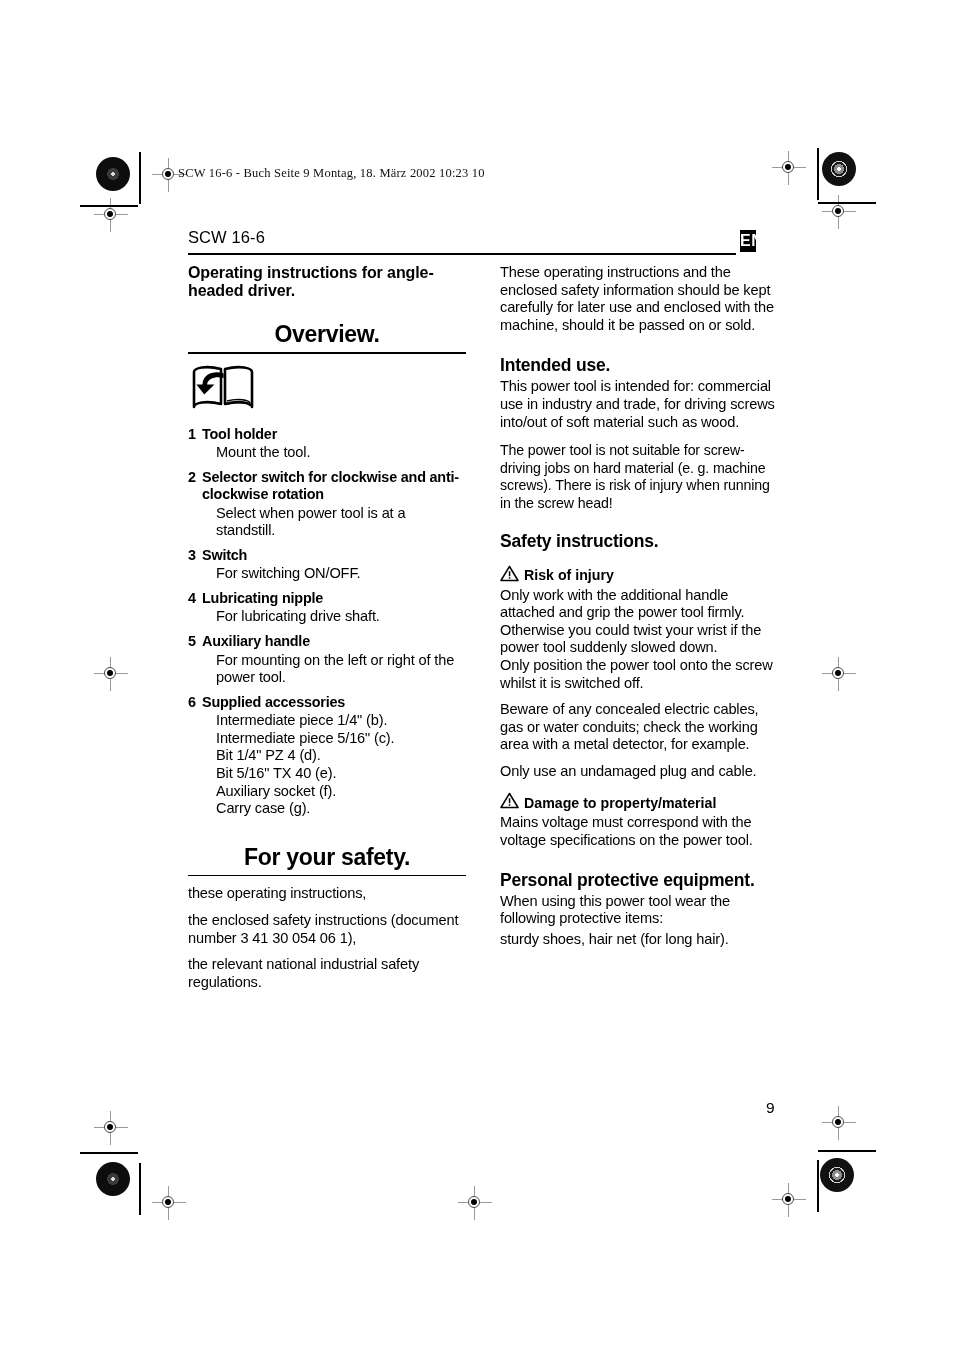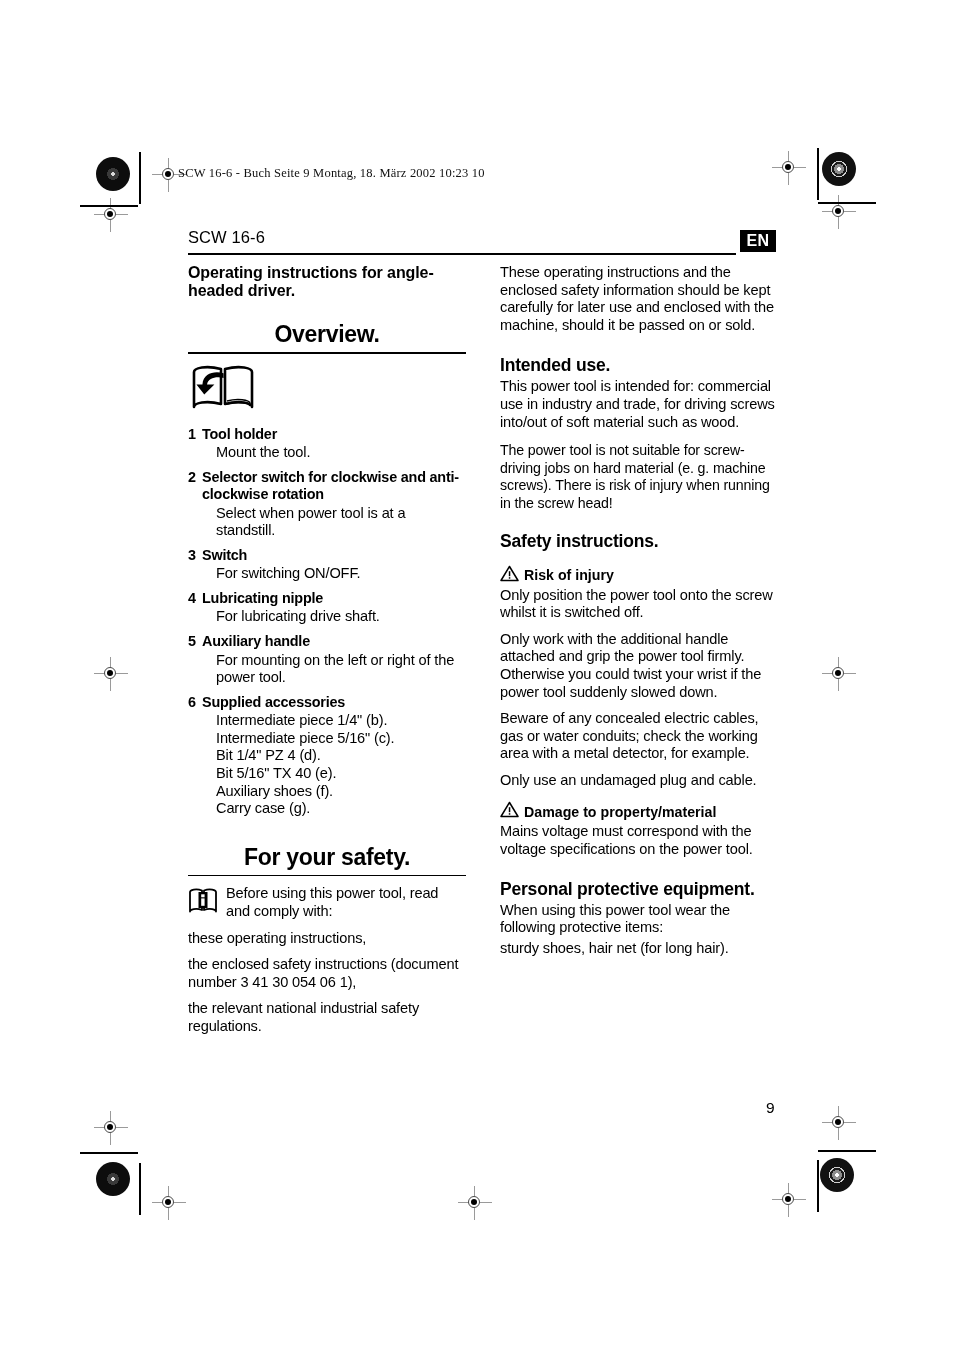--- a/index.html
+++ b/index.html
@@ -299,21 +299,21 @@
   <div class="trim-line" style="left:817px; top:148px; width:2px; height:52px;"></div>
   <div class="trim-line" style="left:80px; top:1152px; width:58px; height:2px;"></div>
   <div class="trim-line" style="left:139px; top:1163px; width:2px; height:52px;"></div>
   <div class="trim-line" style="left:818px; top:1150px; width:58px; height:2px;"></div>
   <div class="trim-line" style="left:817px; top:1160px; width:2px; height:52px;"></div>
 
   <div class="slug" style="left:178px; top:166px;">SCW 16-6 - Buch  Seite 9  Montag, 18. März 2002  10:23 10</div>
 
   <div class="running-head" style="left:188px; top:228px;">SCW 16-6</div>
   <div class="header-rule" style="left:188px; top:253px; width:548px;"></div>
-  <div class="lang-badge" style="left:740px; top:230px; width:36px; height:22px;">EN</div>
+  <div class="lang-badge" style="left:740px; top:230px; width:16px; height:22px;">EN</div>
 
   <div class="col col-left">
 
     <div class="hl-intro">Operating instructions for angle-headed driver.</div>
 
     <div class="h1">Overview.</div>
     <div class="h1-rule"></div>
 
     <div class="book-arrow-icon">
       <svg width="66" height="50" viewBox="0 0 66 50" aria-hidden="true">
@@ -376,42 +376,30 @@
       <div class="ov-item">
         <div class="ov-head">
           <span class="num">6</span>
           <span class="txt">Supplied accessories</span>
         </div>
         <div class="ov-desc">
           <span class="sub">Intermediate piece 1/4" (b).</span>
           <span class="sub">Intermediate piece 5/16" (c).</span>
           <span class="sub">Bit 1/4" PZ 4 (d).</span>
           <span class="sub">Bit 5/16" TX 40 (e).</span>
-          <span class="sub">Auxiliary shoes (f).</span>
+          <span class="sub">Auxiliary socket (f).</span>
           <span class="sub">Carry case (g).</span>
         </div>
       </div>
 
     </div>
 
     <div class="h1 tight">For your safety.</div>
     <div class="h1-rule"></div>
 
-    <div class="icon-para">
-      <span class="info-icon">
-        <svg width="30" height="28" viewBox="0 0 30 28" aria-hidden="true">
-          <path d="M2 6 C2 4, 8 2, 14 4.5 L14 24 C8 21.5, 2 23.5, 2 25.5 Z" fill="#ffffff" stroke="#000000" stroke-width="1.8" stroke-linejoin="round"></path>
-          <path d="M28 6 C28 4, 22 2, 16 4.5 L16 24 C22 21.5, 28 23.5, 28 25.5 Z" fill="#ffffff" stroke="#000000" stroke-width="1.8" stroke-linejoin="round"></path>
-          <rect x="10.5" y="6" width="9" height="16" fill="#000000"></rect>
-          <rect x="13.2" y="8.3" width="3.4" height="3" fill="#ffffff"></rect>
-          <rect x="13.2" y="12.4" width="3.4" height="7.4" fill="#ffffff"></rect>
-        </svg>
-      </span>
-      <span class="itext">Before using this power tool, read and comply with:</span>
-    </div>
 
     <div class="safety-lines">
       <p class="body">these operating instructions,</p>
       <p class="body">the enclosed safety instructions (document number 3 41 30 054 06 1),</p>
       <p class="body">the relevant national industrial safety regulations.</p>
     </div>
 
   </div>
 
   <div class="col col-right">
@@ -428,22 +416,22 @@
       <span class="warn-tri">
         <svg width="19" height="17" viewBox="0 0 19 17" aria-hidden="true">
           <path d="M9.5 1.5 L18 15.5 L1 15.5 Z" fill="none" stroke="#000000" stroke-width="1.5" stroke-linejoin="round"></path>
           <rect x="8.8" y="6.2" width="1.5" height="5" fill="#000000"></rect>
           <rect x="8.8" y="12.2" width="1.5" height="1.5" fill="#000000"></rect>
         </svg>
       </span>
       <span>Risk of injury</span>
     </div>
 
+    <p class="body">Only work with the additional handle attached and grip the power tool firmly. Otherwise you could twist your wrist if the power tool suddenly slowed down.</p>
     <p class="body para-tight">Only position the power tool onto the screw whilst it is switched off.</p>
-    <p class="body">Only work with the additional handle attached and grip the power tool firmly. Otherwise you could twist your wrist if the power tool suddenly slowed down.</p>
     <p class="body">Beware of any concealed electric cables, gas or water conduits; check the working area with a metal detector, for example.</p>
     <p class="body">Only use an undamaged plug and cable.</p>
 
     <div class="h3" style="margin-top:12px;">
       <span class="warn-tri">
         <svg width="19" height="17" viewBox="0 0 19 17" aria-hidden="true">
           <path d="M9.5 1.5 L18 15.5 L1 15.5 Z" fill="none" stroke="#000000" stroke-width="1.5" stroke-linejoin="round"></path>
           <rect x="8.8" y="6.2" width="1.5" height="5" fill="#000000"></rect>
           <rect x="8.8" y="12.2" width="1.5" height="1.5" fill="#000000"></rect>
         </svg>

